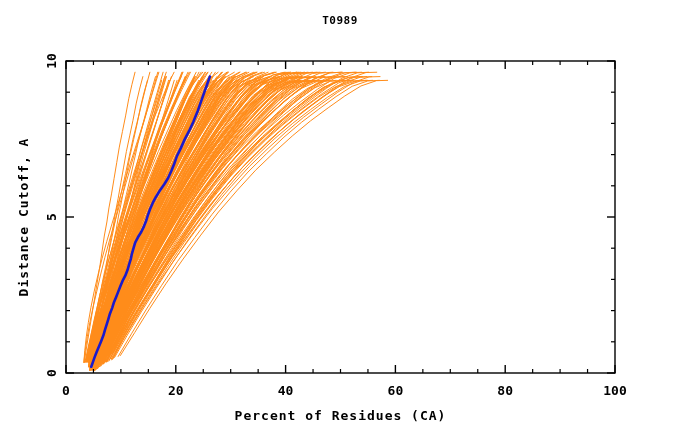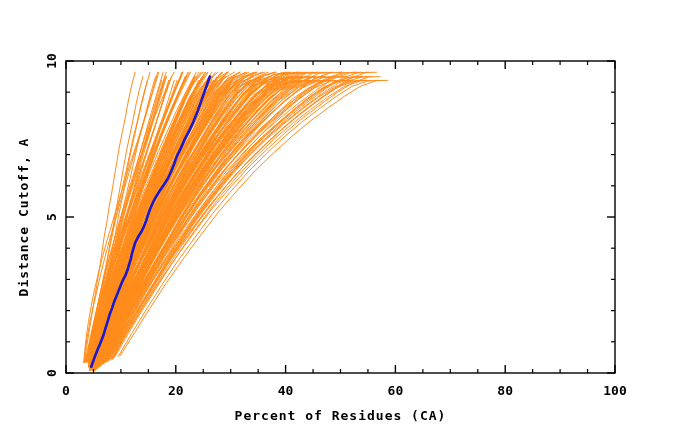--- a/index.html
+++ b/index.html
@@ -23,20 +23,21 @@
     font-family:"DejaVu Sans Mono","Liberation Mono",monospace;
     font-size:13px; font-weight:bold; fill:#000;
     letter-spacing:1px;
   }
 </style>
 </head>
 <body>
 
 <div id="stage">
 
+  <div id="chart-title">T0989</div>
 
   <svg id="plot-svg" viewBox="0 0 680 440" preserveAspectRatio="none">
     <defs>
         <clipPath id="plotclip">
           <rect x="66" y="61" width="549" height="312"></rect>
         </clipPath>
       </defs>
       <g id="series-layer" clip-path="url(#plotclip)">
         <path d="M89.06 366.76 L90.70 355.84 L92.90 343.36 L95.10 330.88 L97.29 318.40 L99.49 305.92 L101.69 293.44 L103.88 280.96 L106.08 268.48 L108.27 254.44 L110.47 240.40 L113.21 226.36 L115.41 212.32 L118.16 198.28 L120.90 182.68 L123.64 167.08 L126.39 151.48 L129.68 135.88 L132.98 120.28 L136.27 103.12 L139.57 89.08 L142.86 76.60" fill="none" stroke="#FF8C1A" stroke-width="1" stroke-linejoin="round" stroke-linecap="round"></path>
         <path d="M90.16 370.50 L91.97 359.58 L94.33 347.10 L96.69 334.62 L99.06 322.14 L101.42 309.66 L103.78 297.18 L106.14 284.70 L108.50 272.22 L110.87 258.18 L113.23 244.14 L116.14 230.10 L118.50 216.06 L121.41 202.02 L124.32 186.42 L127.23 170.82 L130.15 155.22 L133.61 139.62 L137.07 124.02 L140.53 106.86 L143.99 92.82 L147.45 80.34" fill="none" stroke="#FF8C1A" stroke-width="1" stroke-linejoin="round" stroke-linecap="round"></path>

